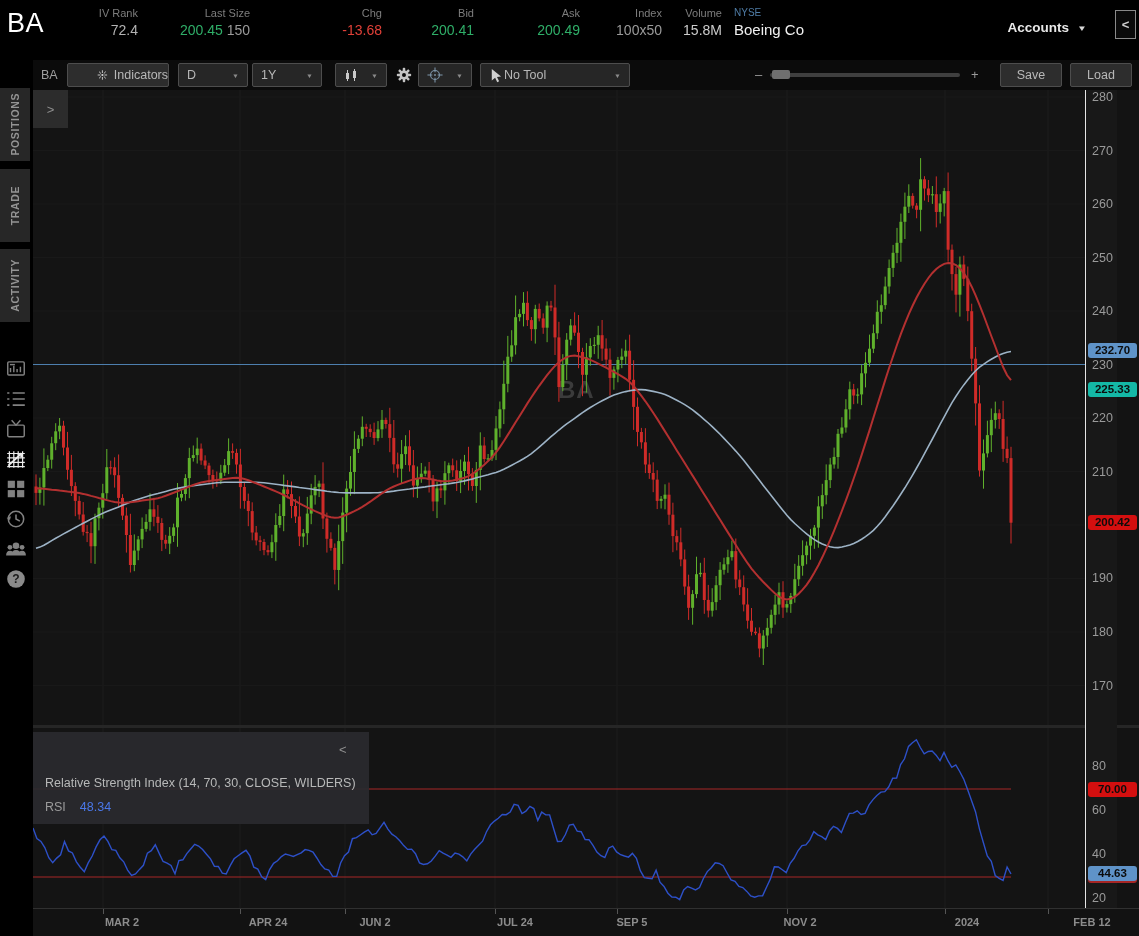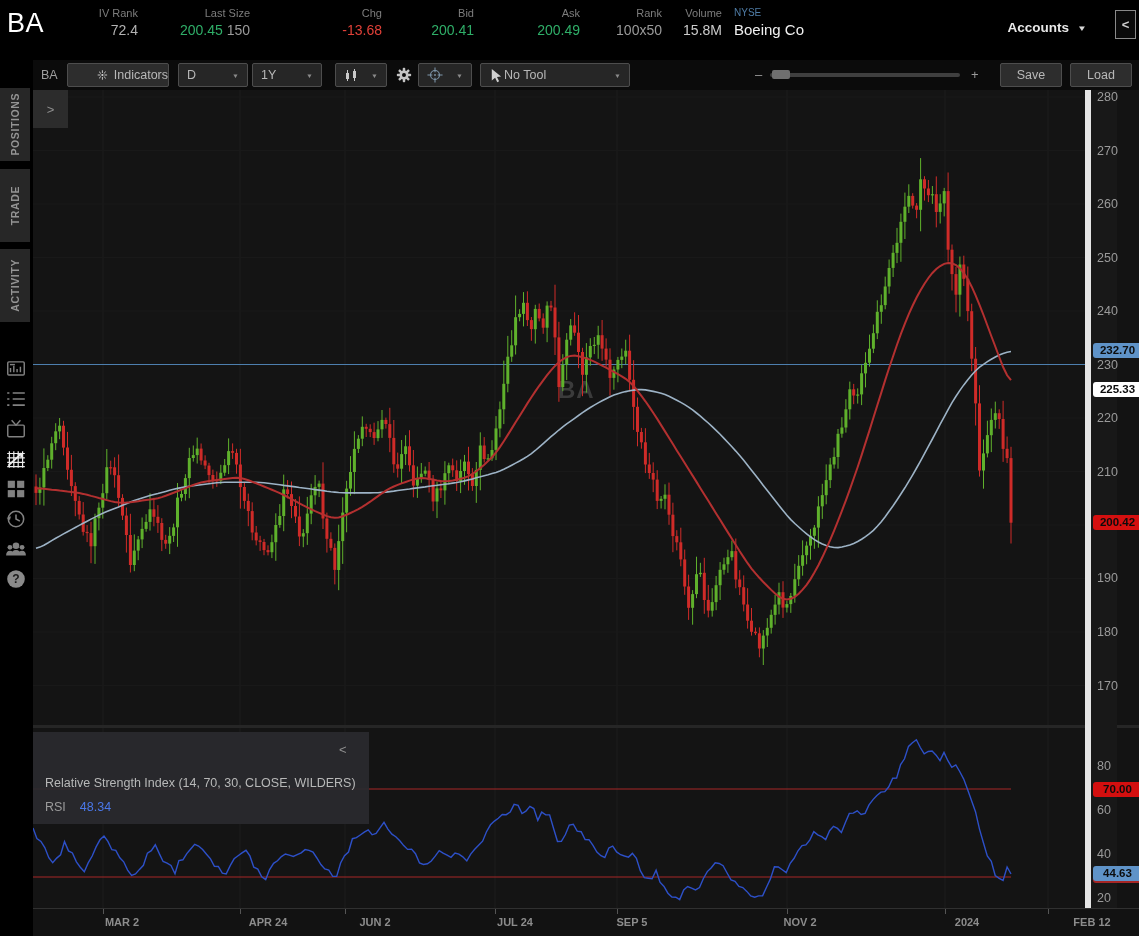--- a/index.html
+++ b/index.html
@@ -43,21 +43,21 @@
   .vtab { position:absolute; left:0; width:30px; background:#272727; color:#949494; display:flex; align-items:center;
           justify-content:center; font-size:10.5px; font-weight:bold; letter-spacing:.6px; cursor:pointer; }
   .vtab span { writing-mode:vertical-rl; transform:rotate(180deg); }
   .ricon { position:absolute; left:5px; width:22px; height:22px; cursor:pointer; }
 
   
   #chart-wrap { position:absolute; left:33px; top:90px; width:1106px; height:846px; background:#131313; }
   #main-plot { position:absolute; left:0; top:0; width:1052px; height:635px; background:#141414; }
   #rsi-plot  { position:absolute; left:0; top:638px; width:1052px; height:180px; background:#141414; }
   #divider   { position:absolute; left:0; top:635px; width:1106px; height:3px; background:#262626; }
-  #price-axis { position:absolute; left:1052px; top:0; width:32px; height:818px; background:#181818; border-left:6px solid #e5e5e5; }
+  #price-axis { position:absolute; left:1052px; top:0; width:32px; height:818px; background:#181818; border-left:1px solid #e5e5e5; }
   #x-axis { position:absolute; left:0; top:818px; width:1106px; height:28px; background:#121212; border-top:1px solid #303030; }
   .ylab { position:absolute; left:6px; color:#9a9a9a; font-size:12.5px; }
   .xlab { position:absolute; top:7px; color:#8c8c8c; font-size:11px; font-weight:bold; transform:translateX(-50%); white-space:nowrap; }
   .xtick { position:absolute; top:0; width:1px; height:5px; background:#555; }
   .badge { position:absolute; left:2px; width:49px; height:15px; border-radius:3px; color:#0c0c0c; font-size:11.5px;
            font-weight:bold; text-align:center; line-height:15px; }
   #expander { position:absolute; left:0; top:0; width:35px; height:38px; background:#2c2c2c; color:#8f8f8f;
               font-size:13px; display:flex; align-items:center; justify-content:center; cursor:pointer; z-index:3; }
   #rsi-overlay { position:absolute; left:0; top:4px; width:336px; height:92px; background:rgba(42,42,46,.93); z-index:3; }
   #rsi-title { position:absolute; left:12px; top:44px; font-size:12.5px; color:#b8b8b8; }
@@ -89,21 +89,21 @@
     </div>
     <div class="stat" style="left:400px;width:74px;">
       <div class="lab">Bid</div>
       <div class="val green">200.41</div>
     </div>
     <div class="stat" style="left:500px;width:80px;">
       <div class="lab">Ask</div>
       <div class="val green">200.49</div>
     </div>
     <div class="stat" style="left:600px;width:62px;">
-      <div class="lab">Rank</div>
+      <div class="lab">Index</div>
       <div class="val grey">100x50</div>
     </div>
     <div class="stat" style="left:672px;width:50px;">
       <div class="lab">Volume</div>
       <div class="val light">15.8M</div>
     </div>
 
     <div id="company-block">
       <div class="ex">NYSE</div>
       <div class="co">Boeing Co</div>
@@ -843,21 +843,21 @@
         <div class="ylab" style="top:321px;">220</div>
         <div class="ylab" style="top:375px;">210</div>
         <div class="ylab" style="top:481px;">190</div>
         <div class="ylab" style="top:535px;">180</div>
         <div class="ylab" style="top:589px;">170</div>
         <div class="ylab" style="top:669px;">80</div>
         <div class="ylab" style="top:713px;">60</div>
         <div class="ylab" style="top:757px;">40</div>
         <div class="ylab" style="top:801px;">20</div>
         <div class="badge" style="top:253px;background:#5f93c8;">232.70</div>
-        <div class="badge" style="top:292px;background:#ffffff;">225.33</div>
+        <div class="badge" style="top:292px;background:#14b8a6;">225.33</div>
         <div class="badge" style="top:425px;background:#d40f0f;">200.42</div>
         <div class="badge" style="top:692px;background:#d40f0f;">70.00</div>
         <div class="badge" style="top:776px;background:#5f93c8;box-shadow:0 2px 0 #a62626;">44.63</div>
       </div>
     <div id="x-axis">
         <div class="xtick" style="left: 70px;"></div>
         <div class="xtick" style="left: 207px;"></div>
         <div class="xtick" style="left: 312px;"></div>
         <div class="xtick" style="left: 462px;"></div>
         <div class="xtick" style="left: 584px;"></div>

